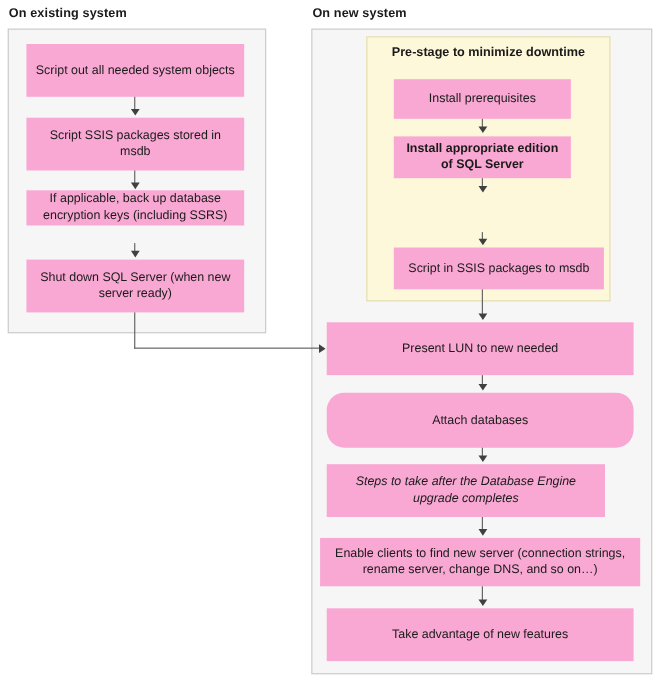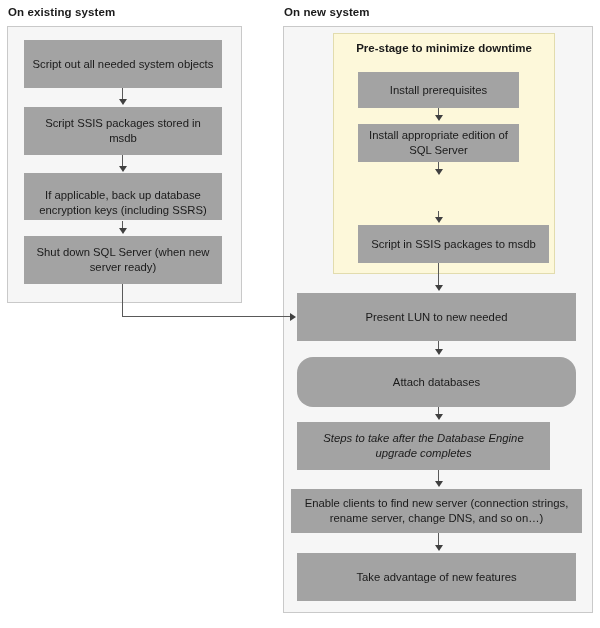--- a/index.html
+++ b/index.html
@@ -64,42 +64,42 @@
     font-size: 11.5px;
     font-weight: bold;
     color: #1a1a1a;
     text-align: center;
     line-height: 15px;
   }
 
   
   .node {
     position: absolute;
-    background: #a3a3a3;
+    background: #f9a8d4;
     color: #1a1a1a;
     font-size: 11.3px;
     line-height: 15px;
     display: flex;
     align-items: center;
     justify-content: center;
     text-align: center;
     box-sizing: border-box;
     padding: 2px 6px;
   }
   .node span { display: block; width: 100%; }
 
   
   #n-l1 { left: 24px; top: 40px;  width: 198px; height: 48px; }
   #n-l2 { left: 24px; top: 107px; width: 198px; height: 48px; }
-  #n-l3 { left: 24px; top: 173px; width: 198px; height: 47px; align-items: flex-end; }
+  #n-l3 { left: 24px; top: 173px; width: 198px; height: 32px; }
   #n-l4 { left: 24px; top: 236px; width: 198px; height: 48px; }
 
   
   #n-p1 { left: 358px; top: 72px;  width: 161px; height: 36px; }
-  #n-p2 { left: 358px; top: 124px; width: 161px; height: 38px; }
+  #n-p2 { left: 358px; top: 124px; width: 161px; height: 38px; font-weight: bold; }
   #n-p3 { left: 358px; top: 177px; width: 161px; height: 34px; }
   #n-p4 { left: 358px; top: 225px; width: 191px; height: 38px; }
 
   
   #n-r1 { left: 297px; top: 293px; width: 279px; height: 48px; }
   #n-r2 { left: 297px; top: 357px; width: 279px; height: 50px; border-radius: 16px; }
   #n-r3 { left: 297px; top: 422px; width: 253px; height: 48px; font-style: italic; }
   #n-r4 { left: 291px; top: 489px; width: 291px; height: 44px; }
   #n-r5 { left: 297px; top: 553px; width: 279px; height: 48px; }
 

